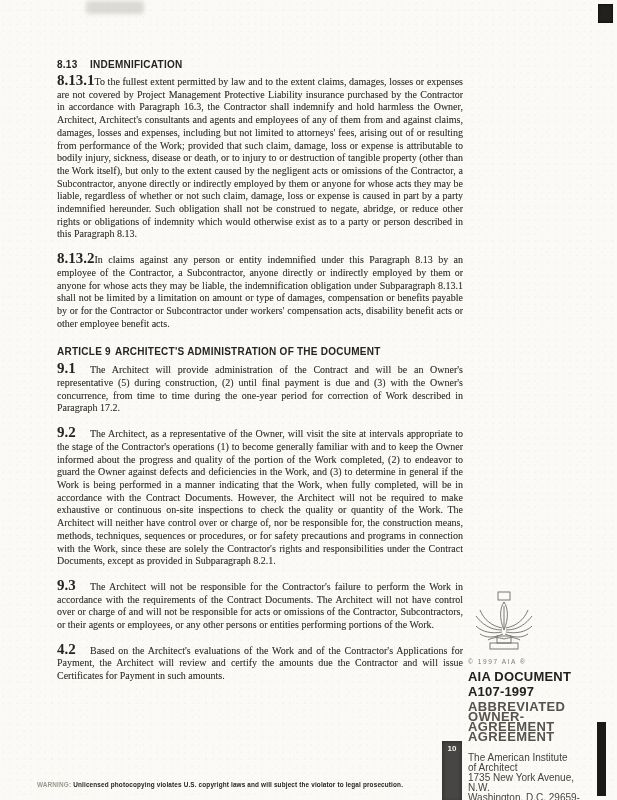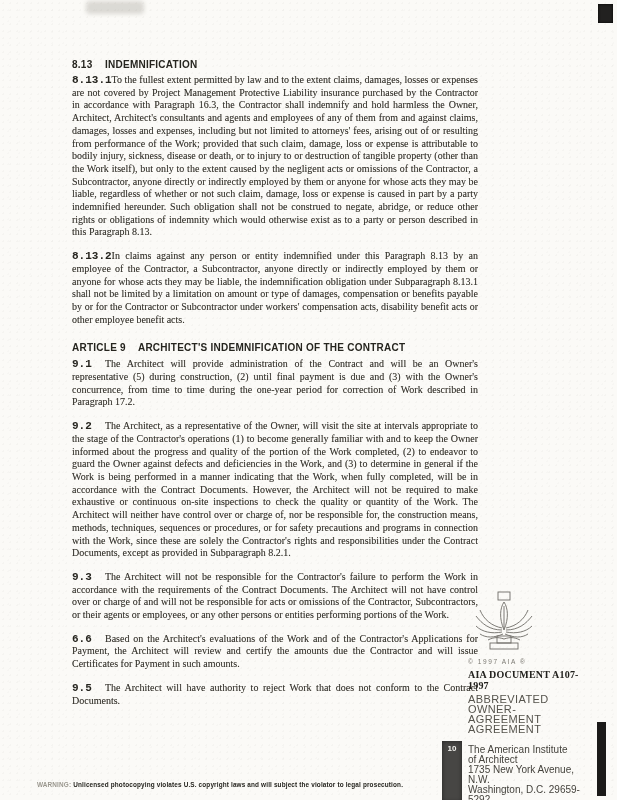--- a/index.html
+++ b/index.html
@@ -34,57 +34,56 @@
   }
   .page-badge{
     position:absolute;left:442px;top:741px;width:20px;height:61px;
     background:#474644;box-shadow:inset 0 0 4px rgba(0,0,0,0.5);
     color:#f4f3ef;font-family:"Liberation Sans",sans-serif;
     font-size:8px;font-weight:bold;text-align:center;padding-top:3px;
     box-sizing:border-box;
   }
   
   .body-col{
-    position:absolute;left:72px;top:58px;width:406px;
+    position:absolute;left:57px;top:58px;width:406px;
     color:#37352f;
   }
   .heading{
     font-family:"Liberation Sans",sans-serif;
     font-weight:bold;font-size:10px;letter-spacing:0.25px;
     color:#26251f;line-height:13px;margin:0 0 3px 0;
   }
   .heading .hnum{display:inline-block;min-width:33px;}
   .heading.article{margin-top:15px;margin-bottom:4px;}
-  .heading.article .hnum{min-width:0;margin-right:12px;}
+  .heading.article .hnum{min-width:0;margin-right:4px;}
   .para{
     font-size:10px;line-height:12.7px;text-align:justify;
     margin:0 0 11px 0;
     text-shadow:0 0 0.4px rgba(70,66,58,0.45);
   }
   .pnum{
     display:inline-block;min-width:33px;
-    font-family:Liberation Mono, monospace;font-weight:bold;
-    font-size:11px;color:#26251f;text-shadow:none;
+    font-family:Liberation Serif, serif;font-weight:bold;
+    font-size:15px;color:#26251f;text-shadow:none;
   }
   
   .sidebar{
     position:absolute;left:468px;top:590px;width:118px;
     font-family:"Liberation Sans",sans-serif;color:#44423d;
   }
   .logo{display:block;margin:0 0 4px 0;}
   .copyright{
     font-size:6.5px;letter-spacing:1.6px;color:#7b7972;margin:0 0 4px 0;
   }
   .doc-number{
-    font-size:10px;font-weight:bold;color:#22211d;margin:0 0 3px 0;
+    font-size:13px;font-weight:bold;color:#22211d;margin:0 0 3px 0;
     letter-spacing:0.2px;
-    font-family:Liberation Serif, serif;
   }
   .doc-title{
-    font-size:11px;color:#55534c;line-height:10px;letter-spacing:0.4px;
+    font-size:13px;color:#55534c;line-height:10px;letter-spacing:0.4px;font-weight:bold;
   }
   .address{
     margin-top:11px;font-size:10px;line-height:10px;color:#45433d;
   }
   
   .warning{
     position:absolute;left:37px;top:781px;width:520px;
     font-family:"Liberation Sans",sans-serif;font-size:6.4px;
     color:#25241e;font-weight:bold;letter-spacing:0.15px;
   }
@@ -106,42 +105,39 @@
 
     <p class="para">
       <span class="pnum">8.13.1</span><span>To the fullest extent permitted by law and to the extent claims, damages, losses or expenses are not covered by Project Management Protective Liability insurance purchased by the Contractor in accordance with Paragraph 16.3, the Contractor shall indemnify and hold harmless the Owner, Architect, Architect's consultants and agents and employees of any of them from and against claims, damages, losses and expenses, including but not limited to attorneys' fees, arising out of or resulting from performance of the Work; provided that such claim, damage, loss or expense is attributable to bodily injury, sickness, disease or death, or to injury to or destruction of tangible property (other than the Work itself), but only to the extent caused by the negligent acts or omissions of the Contractor, a Subcontractor, anyone directly or indirectly employed by them or anyone for whose acts they may be liable, regardless of whether or not such claim, damage, loss or expense is caused in part by a party indemnified hereunder. Such obligation shall not be construed to negate, abridge, or reduce other rights or obligations of indemnity which would otherwise exist as to a party or person described in this Paragraph 8.13.</span>
     </p>
 
     <p class="para">
       <span class="pnum">8.13.2</span><span>In claims against any person or entity indemnified under this Paragraph 8.13 by an employee of the Contractor, a Subcontractor, anyone directly or indirectly employed by them or anyone for whose acts they may be liable, the indemnification obligation under Subparagraph 8.13.1 shall not be limited by a limitation on amount or type of damages, compensation or benefits payable by or for the Contractor or Subcontractor under workers' compensation acts, disability benefit acts or other employee benefit acts.</span>
     </p>
 
     <div class="heading article">
-      <span class="hnum">ARTICLE 9</span><span class="htitle">ARCHITECT'S INDEMNIFICATION OF THE CONTRACT</span>
+      <span class="hnum">ARTICLE 9</span><span class="htitle">ARCHITECT'S ADMINISTRATION OF THE DOCUMENT</span>
     </div>
 
     <p class="para">
       <span class="pnum">9.1</span><span>The Architect will provide administration of the Contract and will be an Owner's representative (5) during construction, (2) until final payment is due and (3) with the Owner's concurrence, from time to time during the one-year period for correction of Work described in Paragraph 17.2.</span>
     </p>
 
     <p class="para">
       <span class="pnum">9.2</span><span>The Architect, as a representative of the Owner, will visit the site at intervals appropriate to the stage of the Contractor's operations (1) to become generally familiar with and to keep the Owner informed about the progress and quality of the portion of the Work completed, (2) to endeavor to guard the Owner against defects and deficiencies in the Work, and (3) to determine in general if the Work is being performed in a manner indicating that the Work, when fully completed, will be in accordance with the Contract Documents. However, the Architect will not be required to make exhaustive or continuous on-site inspections to check the quality or quantity of the Work. The Architect will neither have control over or charge of, nor be responsible for, the construction means, methods, techniques, sequences or procedures, or for safety precautions and programs in connection with the Work, since these are solely the Contractor's rights and responsibilities under the Contract Documents, except as provided in Subparagraph 8.2.1.</span>
     </p>
 
     <p class="para">
       <span class="pnum">9.3</span><span>The Architect will not be responsible for the Contractor's failure to perform the Work in accordance with the requirements of the Contract Documents. The Architect will not have control over or charge of and will not be responsible for acts or omissions of the Contractor, Subcontractors, or their agents or employees, or any other persons or entities performing portions of the Work.</span>
     </p>
 
     <p class="para">
-      <span class="pnum">6.6</span><span>Based on the Architect's evaluations of the Work and of the Contractor's Applications for Payment, the Architect will review and certify the amounts due the Contractor and will issue Certificates for Payment in such amounts.</span>
+      <span class="pnum">4.2</span><span>Based on the Architect's evaluations of the Work and of the Contractor's Applications for Payment, the Architect will review and certify the amounts due the Contractor and will issue Certificates for Payment in such amounts.</span>
     </p>
 
-    <p class="para">
-      <span class="pnum">9.5</span><span>The Architect will have authority to reject Work that does not conform to the Contract Documents.</span>
-    </p>
 
   </div>
 
   <aside class="sidebar">
     <svg class="logo" viewBox="0 0 72 64" width="72" height="64" xmlns="http://www.w3.org/2000/svg">
       <g stroke="#6e6c66" fill="none" stroke-width="0.9">
         <rect x="30" y="2" width="12" height="8"></rect>
         <path d="M36 12 C32 18 31 28 36 40 C41 28 40 18 36 12 Z"></path>
         <path d="M36 16 L36 38"></path>
         <path d="M34 38 C24 36 16 30 12 20"></path>

